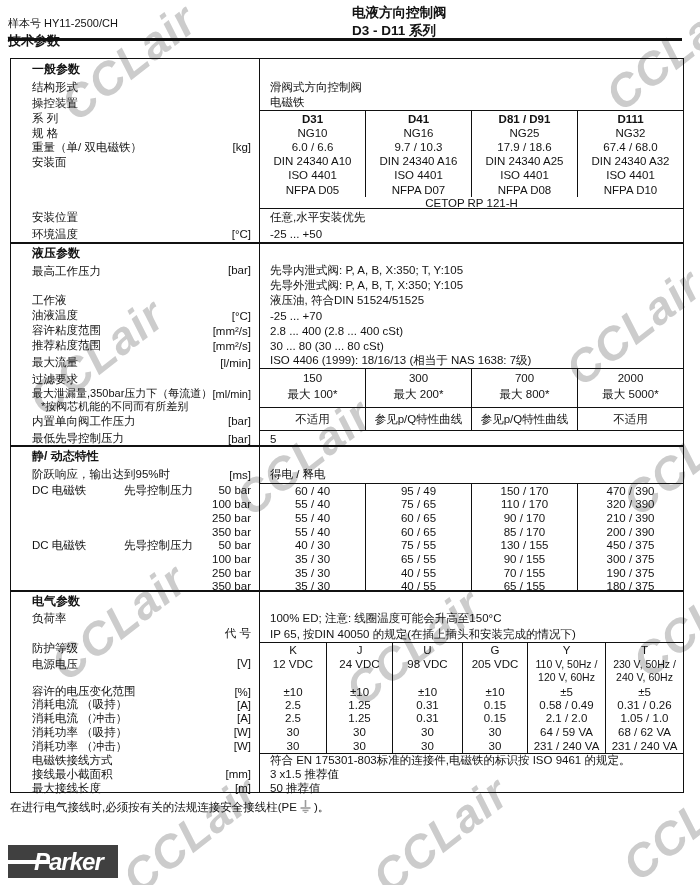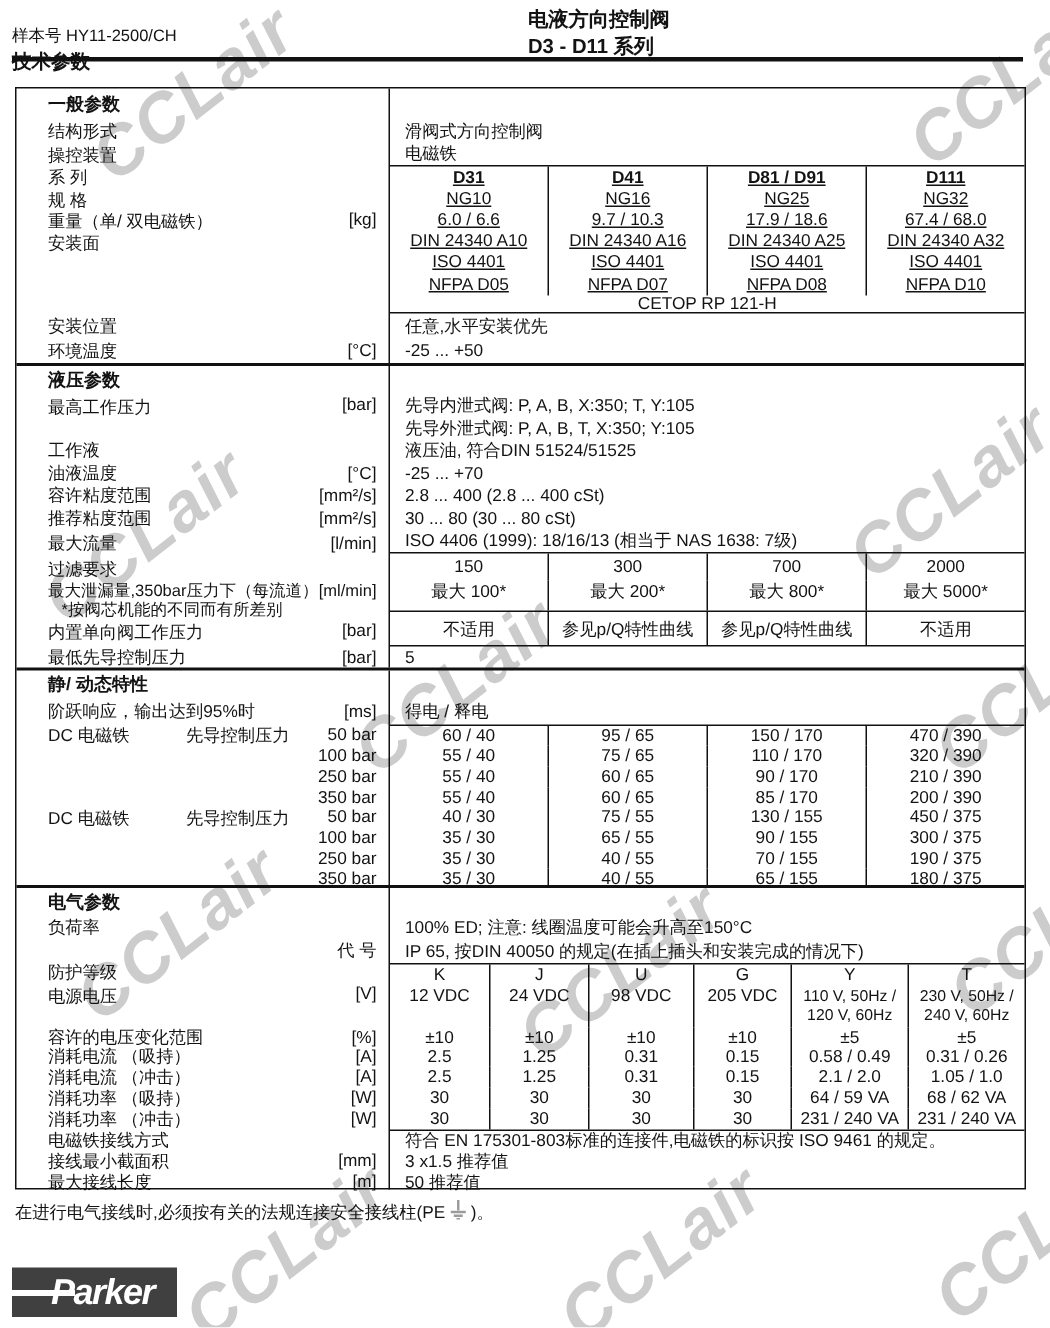--- a/index.html
+++ b/index.html
@@ -32,21 +32,21 @@
   .lr .unit { margin-left:auto; }
   .st { font-weight:bold; font-size:12px; padding-left:21px; display:flex; align-items:center; }
   .dr { padding-left:10px; }
   .dg { padding:0; }
   .c { height:100%; display:flex; flex-direction:column; align-items:center; justify-content:center;
        text-align:center; flex:1; }
   .c + .c { border-left:1px solid #111; }
   .bt { border-top:1px solid #111; }
   .bb { border-bottom:1px solid #111; }
   .top-align { align-items:flex-start; padding-top:1px; }
-  .gcols { display:flex; width:100%;text-decoration:underline; }
+  .gcols { display:flex; width:100%; }
   .gcol { flex:1; display:flex; flex-direction:column; align-items:center; }
   .gcol + .gcol { border-left:1px solid #111; }
   .gl { height:14px; display:flex; align-items:center; }
   .gl.h15 { height:15px; }
   .bold { font-weight:bold; }
   
   .c6 { flex:none; }
   .w0{width:66px}.w1{width:66px}.w2{width:70px}.w3{width:65px}.w4{width:78px}.w5{width:78px}
   .two-line { font-size:10.5px; line-height:1.25; }
   .mid { margin-left:auto; }
@@ -306,21 +306,21 @@
             <span class="mid press">350 bar</span>
           </div>
       </div>
       <div class="dcol">
         <div class="r" style="height:19px;"></div>
         <div class="r dr" style="height:17px;">
             <span>得电 / 释电</span>
           </div>
         <div class="r dg bt" style="height:14px;">
             <span class="c">60 / 40</span>
-            <span class="c">95 / 65</span>
+            <span class="c">95 / 49</span>
             <span class="c">150 / 170</span>
             <span class="c">470 / 390</span>
           </div>
         <div class="r dg" style="height:14px;">
             <span class="c">55 / 40</span>
             <span class="c">75 / 65</span>
             <span class="c">110 / 170</span>
             <span class="c">320 / 390</span>
           </div>
         <div class="r dg" style="height:14px;">

